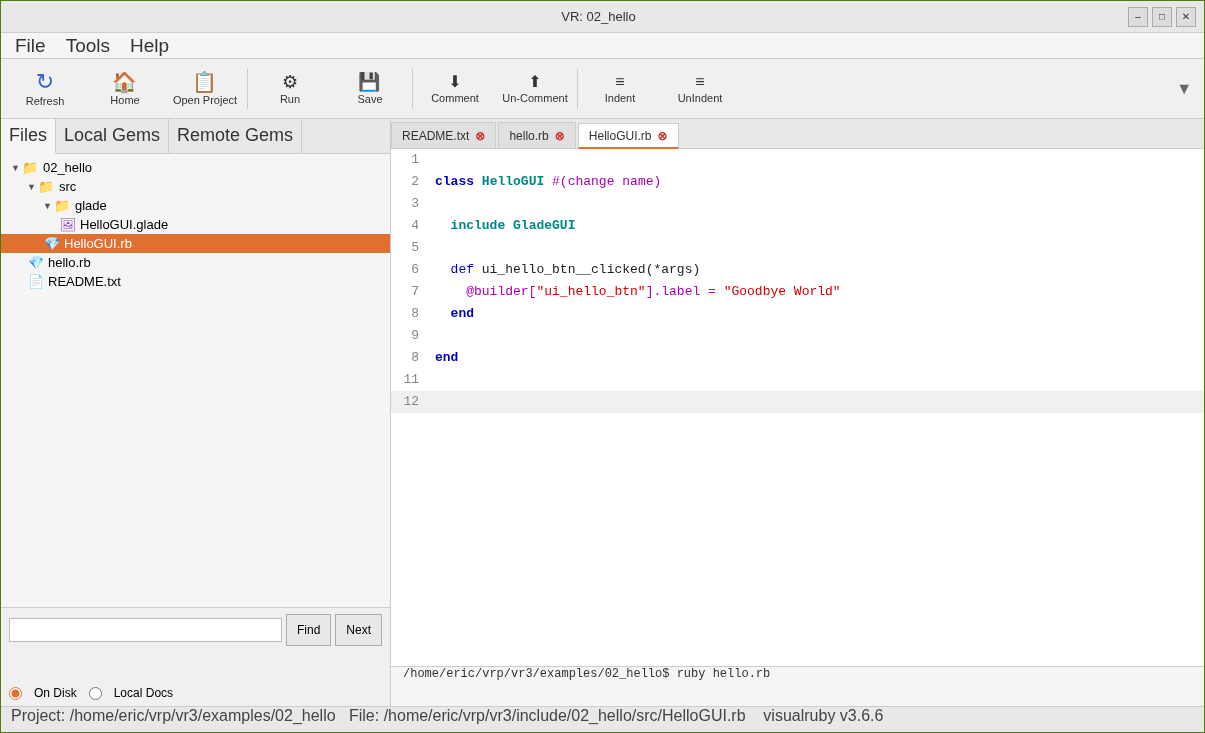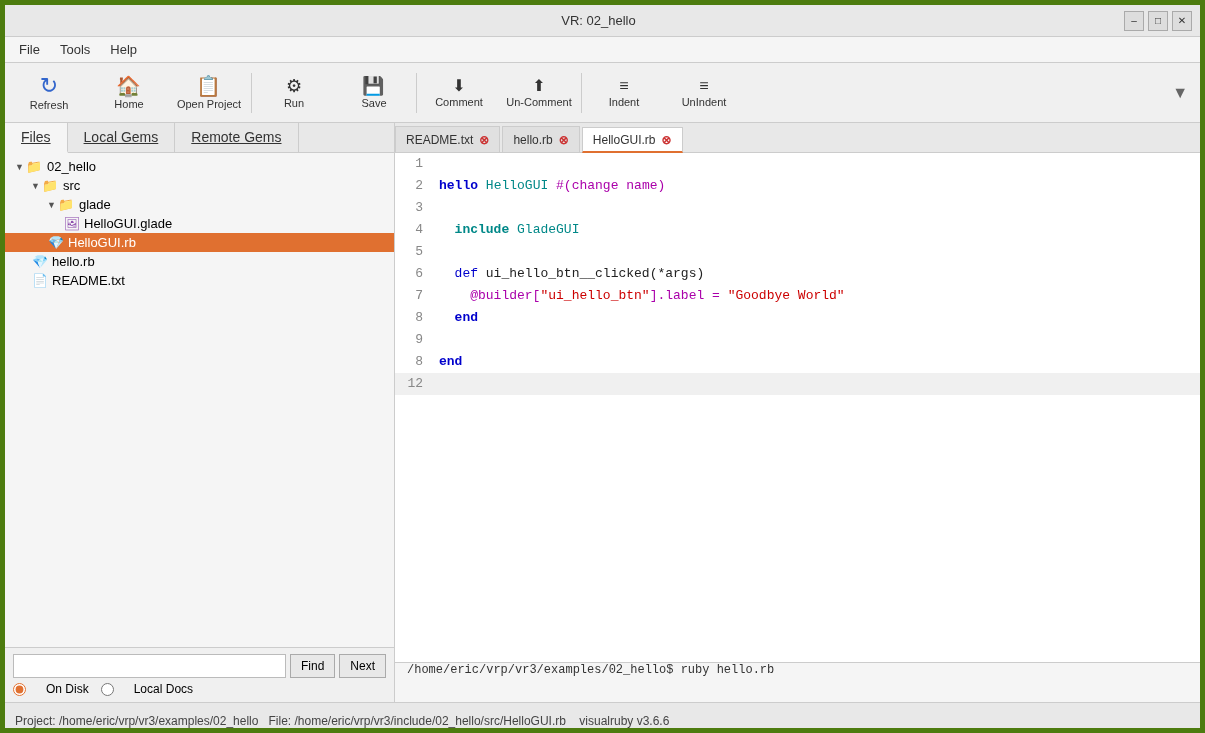--- a/index.html
+++ b/index.html
@@ -8,21 +8,21 @@
       font-size: 13px;
       background: #3c3c3c;
       width: 1205px;
       height: 733px;
       overflow: hidden;
     }
     .window {
       width: 1205px;
       height: 733px;
       background: #a21caf;
-      border: 5px solid #4d7c0f;
+      border: 1px solid #4d7c0f;
       display: flex;
       flex-direction: column;
     }
     .title-bar {
       background: #e8e8e8;
       height: 32px;
       display: flex;
       align-items: center;
       justify-content: space-between;
       padding: 0 8px;
@@ -54,21 +54,21 @@
       background: #f5f5f5;
       border-bottom: 1px solid #ccc;
       height: 26px;
       display: flex;
       align-items: center;
       padding: 0 4px;
     }
     .menu-item {
       padding: 2px 10px;
       cursor: pointer;
-      font-size: 13px;
+      font-size: 19px;
       color: #333;
     }
     .toolbar {
       background: #f0f0f0;
       border-bottom: 1px solid #ccc;
       height: 60px;
       display: flex;
       align-items: center;
       padding: 0 4px;
     }
@@ -116,26 +116,25 @@
       border-right: 1px solid #ccc;
       display: flex;
       flex-direction: column;
     }
     .sidebar-tabs {
       display: flex;
       border-bottom: 1px solid #ccc;
       background: #e8e8e8;
     }
     .sidebar-tab {
-      padding: 6px 16px;
-      cursor: pointer;
-      font-size: 14px;
+      padding: 6px 8px;
+      cursor: pointer;
+      font-size: 18px;
       border-right: 1px solid #ccc;
       color: #333;
-      text-decoration: underline;
     }
     .sidebar-tab.active {
       background: #f5f5f5;
       border-bottom: 2px solid #f5f5f5;
       margin-bottom: -1px;
     }
     .file-tree {
       flex: 1;
       overflow: auto;
       padding: 4px 0;
@@ -185,38 +184,39 @@
     .search-input {
       flex: 1;
       height: 24px;
       border: 1px solid #bbb;
       background: white;
       padding: 0 4px;
       font-size: 12px;
     }
     .search-btn {
       padding: 2px 10px;
-      height: 24px;
+      height: 32px;
       border: 1px solid #aaa;
       background: #e8e8e8;
       cursor: pointer;
       font-size: 12px;
     }
     .radio-row {
       display: flex;
       gap: 12px;
       align-items: center;
       margin-top: 4px;
     }
     .radio-label {
       display: flex;
       align-items: flex-end;
-      gap: 20px;
+      gap: 12px;
       font-size: 12px;
       cursor: pointer;
+      margin-top: 36px;
     }
     
     .editor-area {
       flex: 1;
       display: flex;
       flex-direction: column;
       background: white;
       overflow: hidden;
     }
     .editor-tabs {
@@ -283,41 +283,41 @@
       white-space: pre;
       line-height: 22px;
     }
     .kw-class { color: #0000cc; font-weight: bold; }
     .kw-cyan { color: #008888; font-weight: bold; }
     .kw-magenta { color: #aa00aa; }
     .str-red { color: #cc0000; }
     .normal { color: #222; margin-top: 48px; }
     .kw-def { color: #0000cc; font-weight: normal; }
     .kw-end { color: #0000cc; font-weight: bold; }
-    .class-name { color: #008888; font-weight: normal; }
+    .class-name { color: #008888; font-weight: bold; }
     .hash-comment { color: #aa00aa; }
     .terminal-bar {
       height: 40px;
       background: #f5f5f5;
       border-top: 1px solid #ccc;
       display: flex;
       align-items: flex-start;
       padding: 0 12px;
       font-family: 'Courier New', monospace;
       font-size: 12px;
       color: #333;
     }
     .status-bar {
       height: 26px;
       background: #e8e8e8;
       border-top: 1px solid #ccc;
       display: flex;
-      align-items: flex-end;
+      align-items: flex-start;
       padding: 0 10px;
-      font-size: 12px;
+      font-size: 16px;
       color: #444;
     }
     
     .refresh-svg { color: #3366cc; }
   </style>
 </head>
 <body>
 
 <div class="window">
 
@@ -466,21 +466,21 @@
         </div>
       </div>
 
       <div class="code-editor" id="code-editor">
       <div class="code-line">
             <span class="line-num">1</span>
             <span class="line-code"></span>
           </div>
           <div class="code-line">
             <span class="line-num">2</span>
-            <span class="line-code"><span class="kw-class">hello</span><span class="normal"> </span><span class="class-name">HelloGUI</span><span class="normal"> </span><span class="hash-comment">#(change name)</span></span>
+            <span class="line-code"><span class="kw-class">class</span><span class="normal"> </span><span class="class-name">HelloGUI</span><span class="normal"> </span><span class="hash-comment">#(change name)</span></span>
           </div>
           <div class="code-line">
             <span class="line-num">3</span>
             <span class="line-code"></span>
           </div>
           <div class="code-line">
             <span class="line-num">4</span>
             <span class="line-code"><span class="normal">  </span><span class="kw-cyan">include</span><span class="normal"> </span><span class="class-name">GladeGUI</span></span>
           </div>
           <div class="code-line">
@@ -499,20 +499,24 @@
             <span class="line-num">8</span>
             <span class="line-code"><span class="normal">  </span><span class="kw-end">end</span></span>
           </div>
           <div class="code-line">
             <span class="line-num">9</span>
             <span class="line-code"></span>
           </div>
           <div class="code-line">
             <span class="line-num">8</span>
             <span class="line-code"><span class="kw-end">end</span></span>
+          </div>
+          <div class="code-line">
+            <span class="line-num">11</span>
+            <span class="line-code"></span>
           </div>
           <div class="code-line highlighted">
             <span class="line-num">12</span>
             <span class="line-code"></span>
           </div>
         </div>
 
       <div class="terminal-bar">
         <span>/home/eric/vrp/vr3/examples/02_hello$ ruby hello.rb</span>
       </div>

